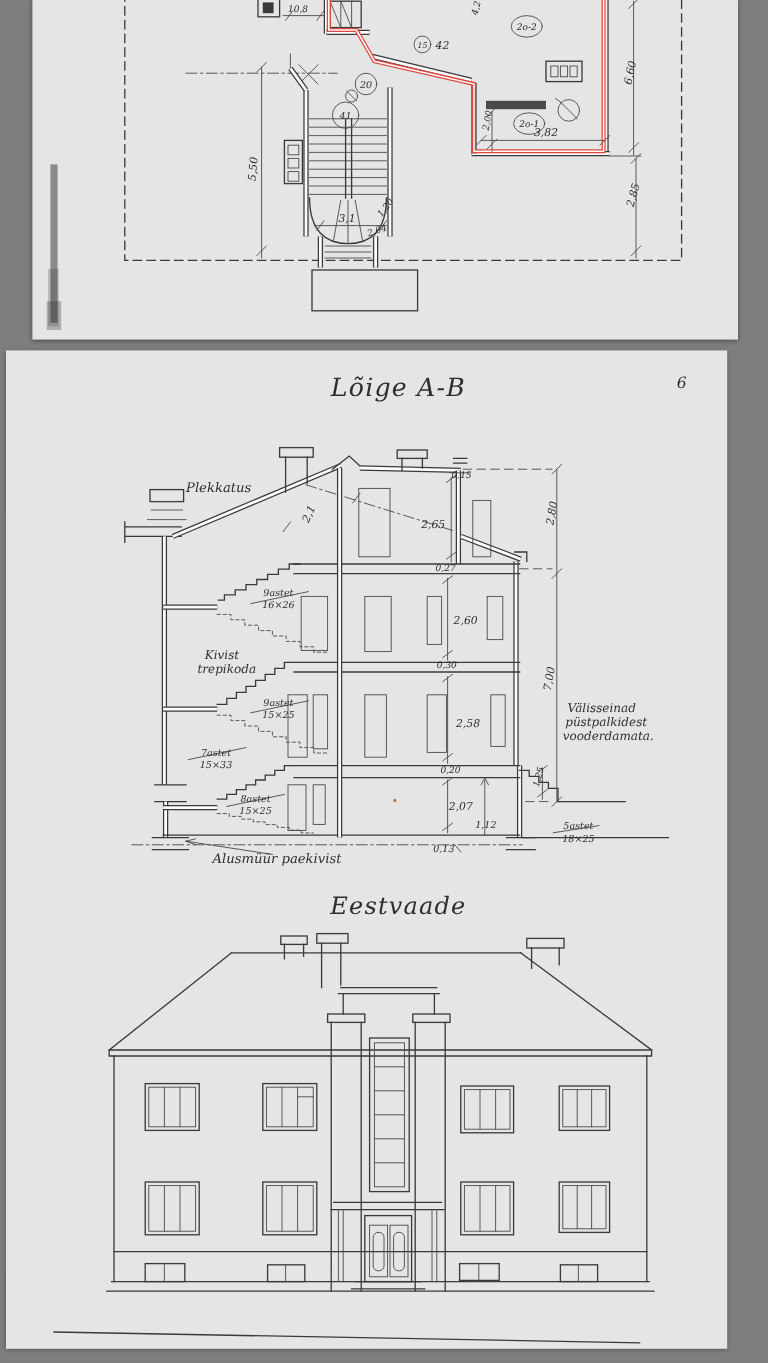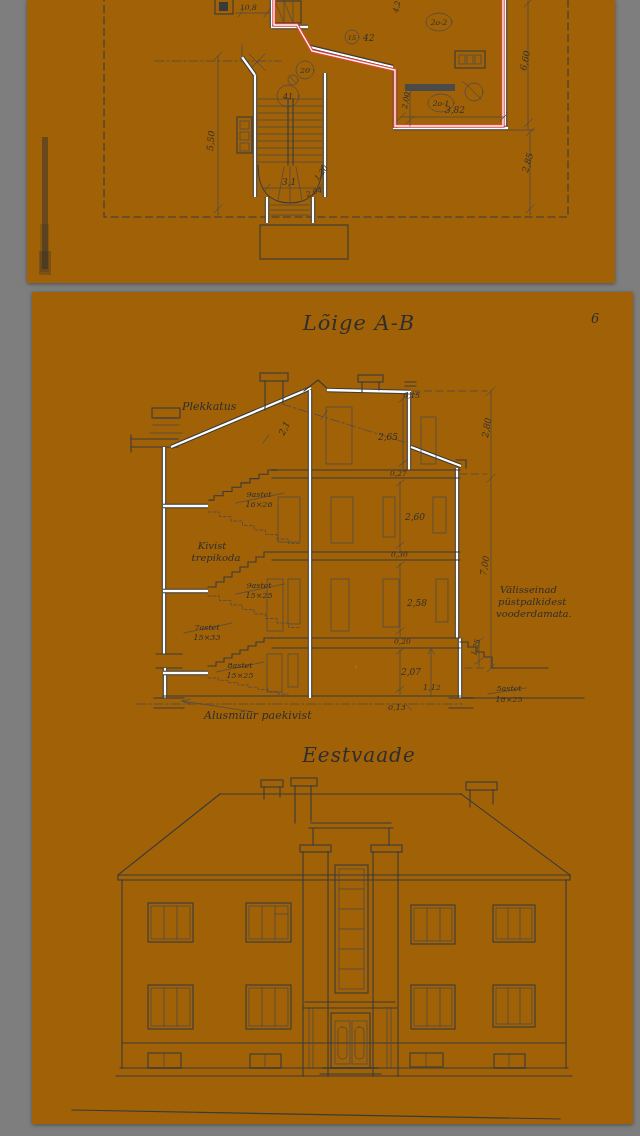--- a/index.html
+++ b/index.html
@@ -1,20 +1,20 @@
 <!DOCTYPE html>
 <html><head>
 <meta charset="utf-8">
 <style>
   html,body{margin:0;padding:0}
   body{width:640px;height:1136px;background:#7e7e7e;position:relative;overflow:hidden;
        font-family:"DejaVu Serif",serif}
-  .page{position:absolute;background:#a16207;box-shadow:0 1px 4px rgba(0,0,0,.38)}
+  .page{position:absolute;background:#e5e5e5;box-shadow:0 1px 4px rgba(0,0,0,.38)}
   #p1{left:27px;top:-1px;width:588px;height:284px}
-  #p2{left:32px;top:292px;width:601px;height:832px}
+  #p2{left:5px;top:292px;width:601px;height:832px}
   svg{display:block;width:100%;height:100%}
   .k{fill:none;stroke:#3a3a3a;stroke-width:1.1;stroke-linecap:square;stroke-linejoin:miter}
   .t{fill:none;stroke:#4a4a4a;stroke-width:.75;stroke-linecap:square}
   .dw{fill:none;stroke:#3a3a3a;stroke-width:4.4}
   .dwi{fill:none;stroke:#fcfcfa;stroke-width:2.3}
   .rdw{fill:none;stroke:#e2453f;stroke-width:3.4}
   .rdwi{fill:none;stroke:#fcfcfa;stroke-width:1.3}
   .da{stroke-dasharray:7 4.5}
   .dd{stroke-dasharray:9 3 2 3}
   .dt{stroke-dasharray:2.6 2.4}

